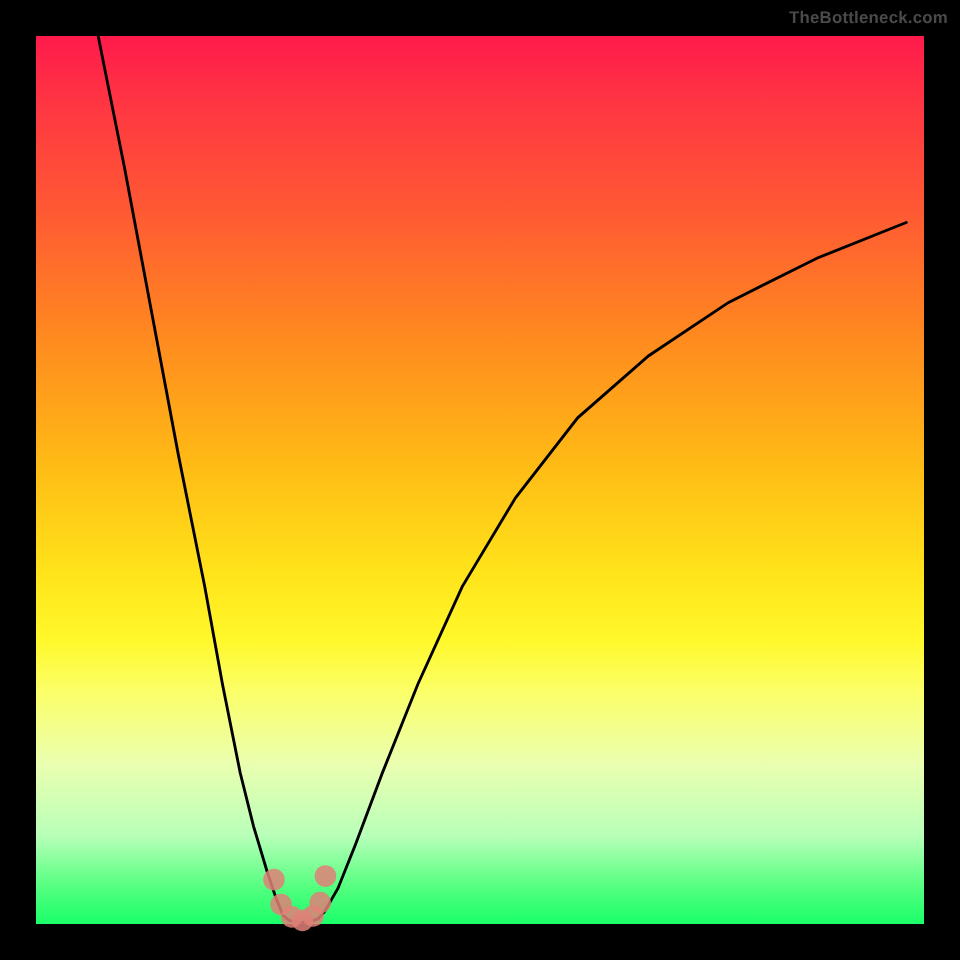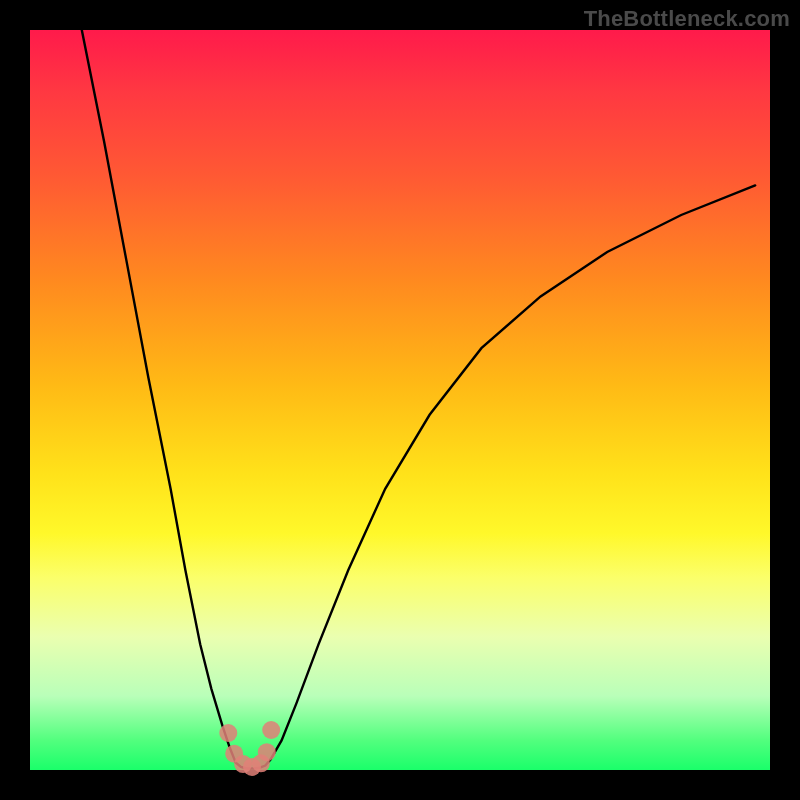--- a/index.html
+++ b/index.html
@@ -38,21 +38,21 @@
       #b9ffb9 90%,
       #52ff7e 96%,
       #1aff6a 100%
     );
   }
   .watermark {
     position: absolute;
     top: 6px;
     right: 10px;
     color: #4a4a4a;
-    font-size: 22px;
+    font-size: 14px;
     font-weight: 600;
     letter-spacing: 0.2px;
     user-select: none;
   }
   svg.curve {
     position: absolute;
     left: 0;
     top: 0;
     width: 740px;
     height: 740px;

